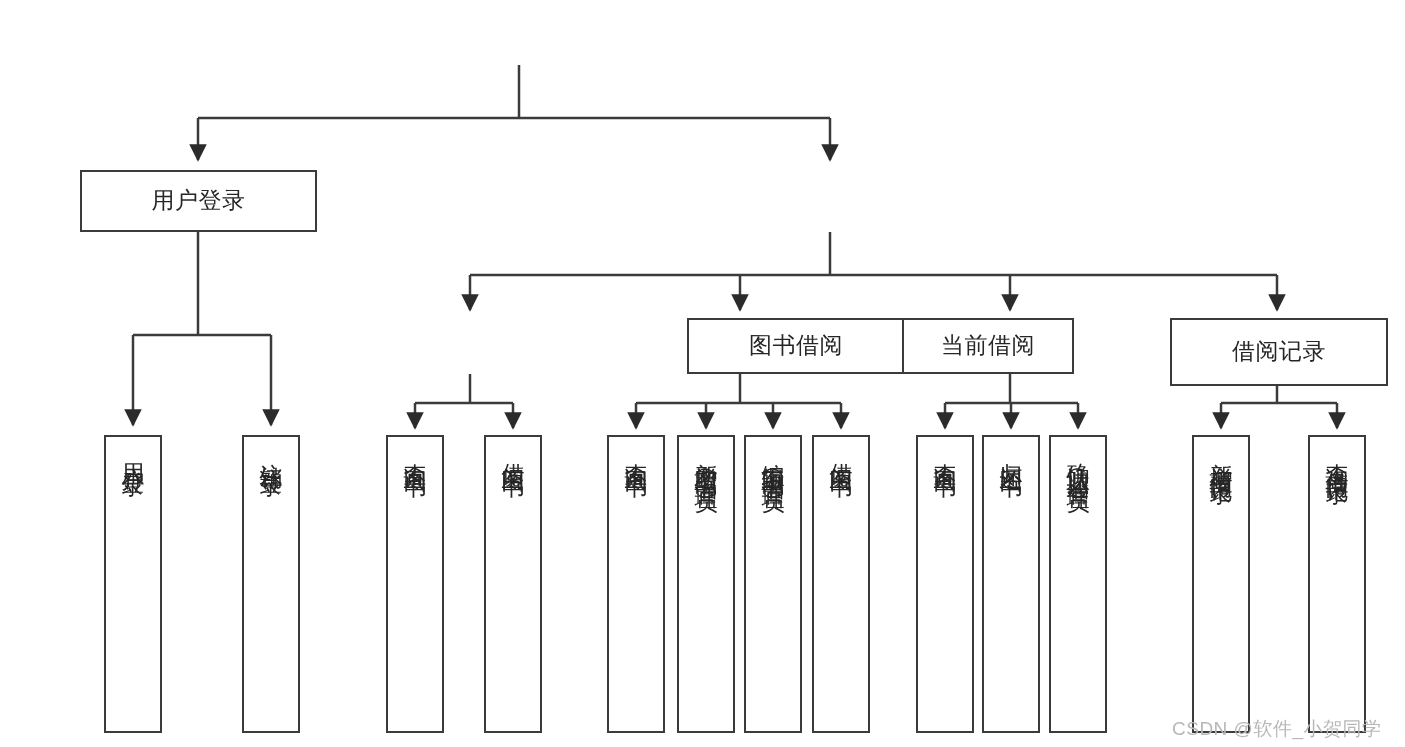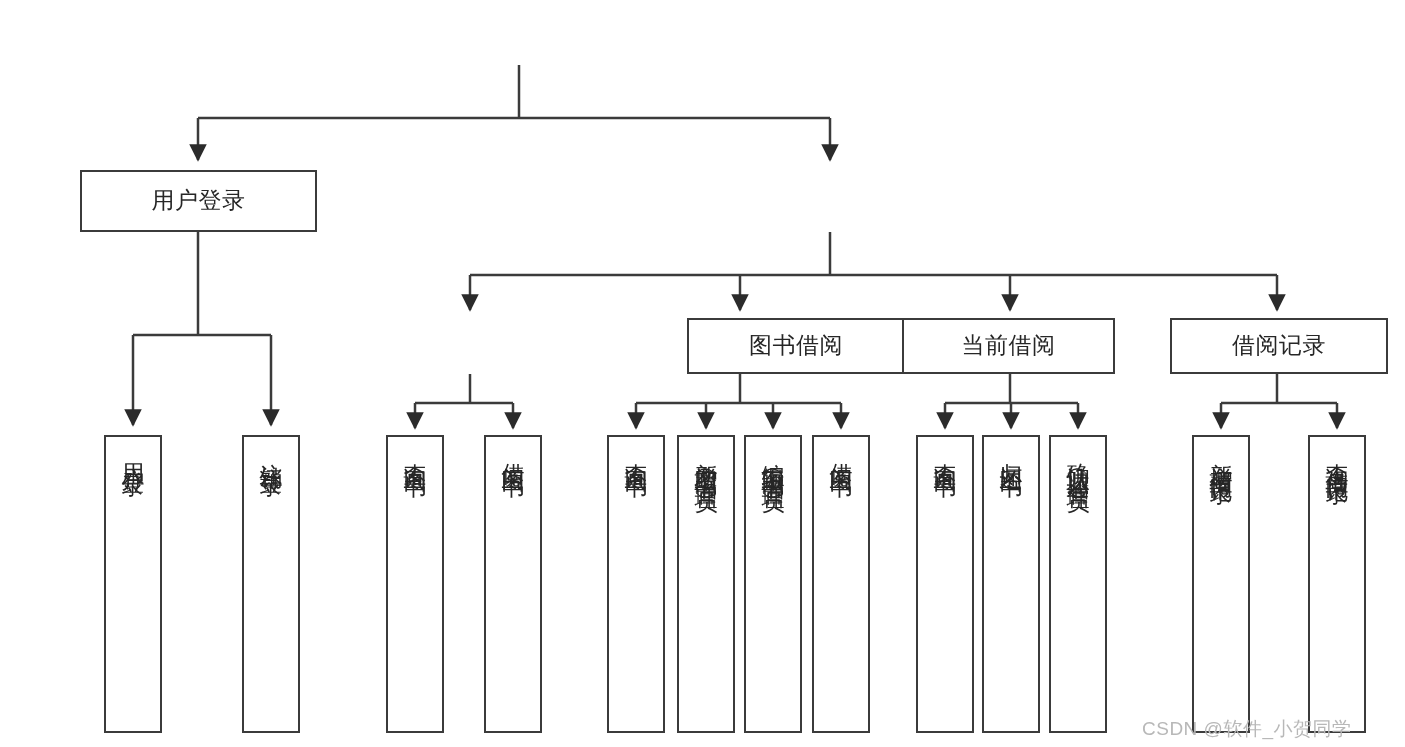--- a/index.html
+++ b/index.html
@@ -117,22 +117,22 @@
       <path d="M 1221 403 L 1337 403"></path>
       <path d="M 1221 403 L 1221 428" marker-end="url(#arrow)"></path>
       <path d="M 1337 403 L 1337 428" marker-end="url(#arrow)"></path>
     </g>
   </svg>
 
 
   <div class="node node-h" style="left: 80px; top: 170px; width: 237px; height: 62px;">用户登录</div>
 
   <div class="node node-h" style="left: 642px; top: 318px; width: 218px; height: 56px; margin-left: 45px;">图书借阅</div>
-  <div class="node node-h" style="left: 902px; top: 318px; width: 213px; height: 56px;">当前借阅</div>
-  <div class="node node-h" style="left: 1170px; top: 318px; width: 218px; height: 56px;">借阅记录</div>
+  <div class="node node-h" style="left: 902px; top: 318px; width: 172px; height: 56px;">当前借阅</div>
+  <div class="node node-h" style="left: 1170px; top: 318px; width: 218px; height: 68px;">借阅记录</div>
 
   <div class="node node-leaf" style="left: 104px; top: 435px; width: 58px; height: 298px;">
       <span class="vtext">用户登录</span>
     </div>
   <div class="node node-leaf" style="left: 242px; top: 435px; width: 58px; height: 298px;">
       <span class="vtext">注销登录</span>
     </div>
   <div class="node node-leaf" style="left: 386px; top: 435px; width: 58px; height: 298px;">
       <span class="vtext">查询图书</span>
     </div>
@@ -160,15 +160,15 @@
   <div class="node node-leaf" style="left: 1049px; top: 435px; width: 58px; height: 298px;">
       <span class="vtext">确认归还（管理员）</span>
     </div>
   <div class="node node-leaf" style="left: 1192px; top: 435px; width: 58px; height: 298px;">
       <span class="vtext">新增借阅记录</span>
     </div>
   <div class="node node-leaf" style="left: 1308px; top: 435px; width: 58px; height: 298px;">
       <span class="vtext">查询借阅记录</span>
     </div>
 
-  <div class="watermark" style="left: 1142px; top: 716px;">CSDN @软件_小贺同学</div>
+  <div class="watermark" style="left: 1172px; top: 716px;">CSDN @软件_小贺同学</div>
 
 </div>
 
 </body></html>

